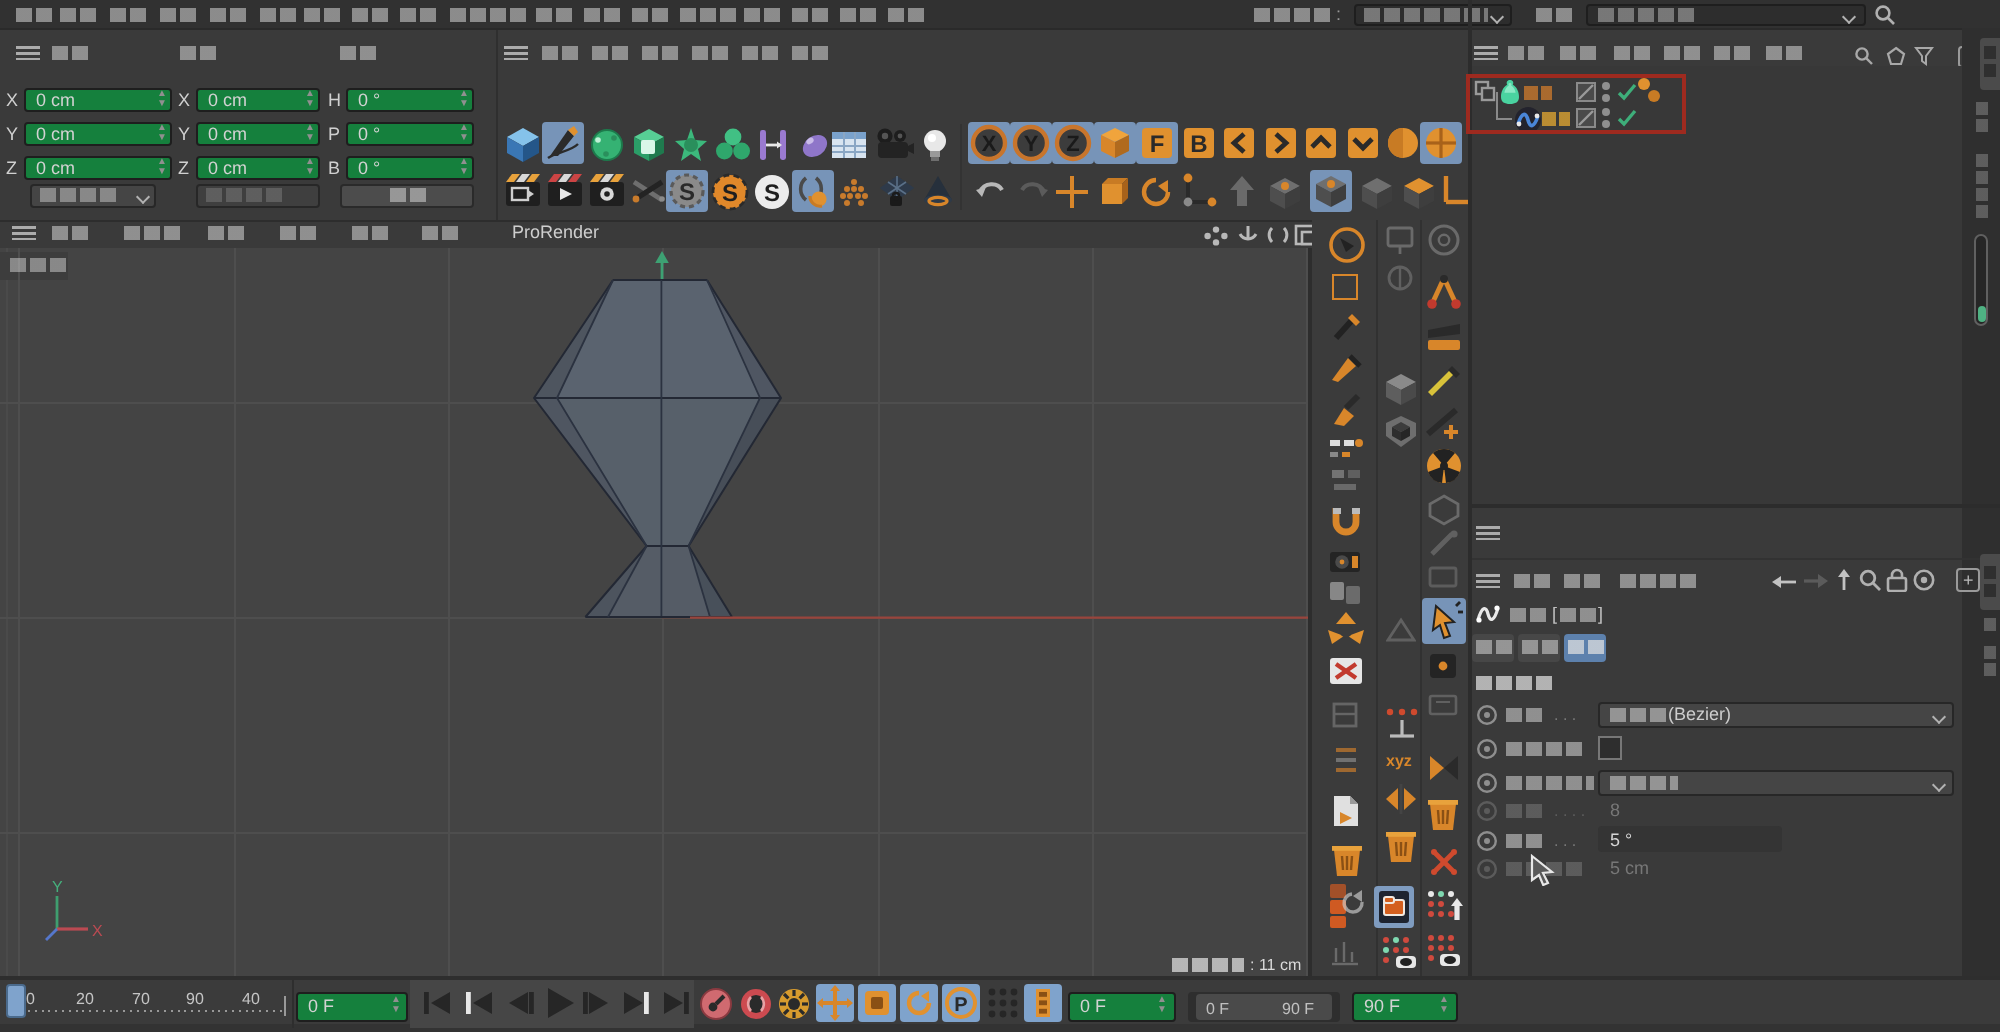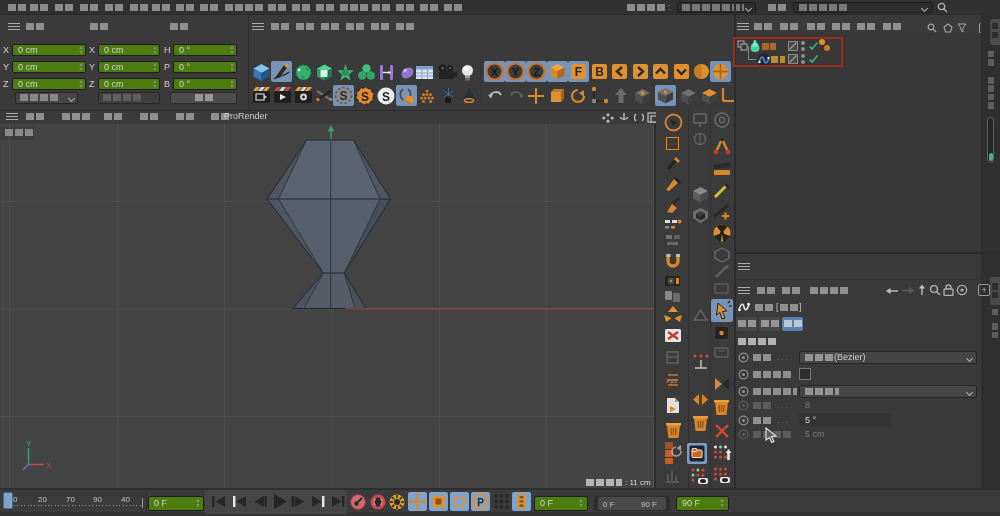--- a/index.html
+++ b/index.html
@@ -6,21 +6,21 @@
  font-family:"Liberation Sans",sans-serif;color:#c9c9c9}
 .ab{position:absolute}
 .k{position:absolute;height:7px;background:repeating-linear-gradient(90deg,rgba(205,205,205,.58) 0 8px,rgba(0,0,0,0) 8px 10px)}
 .kb{position:absolute;height:7px;background:repeating-linear-gradient(90deg,rgba(225,225,225,.72) 0 8px,rgba(0,0,0,0) 8px 10px)}
 .kdim{position:absolute;height:7px;background:repeating-linear-gradient(90deg,rgba(125,125,125,.5) 0 8px,rgba(0,0,0,0) 8px 10px)}
 .ko{position:absolute;height:7px;background:repeating-linear-gradient(90deg,rgba(190,115,45,.85) 0 7px,rgba(0,0,0,0) 7px 8.5px)}
 .kgold{position:absolute;height:7px;background:repeating-linear-gradient(90deg,rgba(200,150,50,.9) 0 7px,rgba(0,0,0,0) 7px 8.5px)}
 .kv{position:absolute;width:6px;background:repeating-linear-gradient(180deg,rgba(150,150,150,.45) 0 6.5px,rgba(0,0,0,0) 6.5px 8.5px)}
 .kvd{position:absolute;width:6px;background:repeating-linear-gradient(180deg,rgba(40,40,40,.8) 0 6.5px,rgba(0,0,0,0) 6.5px 9px)}
 .ham{position:absolute;width:12px;height:7px;background:repeating-linear-gradient(180deg,#ababab 0 1.4px,rgba(0,0,0,0) 1.4px 3px)}
-.fld{position:absolute;background:#4d7c0f;border:1px solid #1e1e1e;border-radius:2px;
+.fld{position:absolute;background:#15803d;border:1px solid #1e1e1e;border-radius:2px;
  font-size:9px;line-height:11px;color:#d2d2d2;padding-left:5px;box-sizing:border-box}
 .sp{position:absolute;width:8px;font-size:5px;line-height:5px;color:#909090;text-align:center}
 .dd{position:absolute;background:#454545;border:1px solid #272727;border-radius:2px;box-sizing:border-box}
 .chev{position:absolute;width:6px;height:6px}
 .chev:before{content:"";position:absolute;left:0.5px;top:0;width:4px;height:4px;border-right:1.6px solid #b2b2b2;border-bottom:1.6px solid #b2b2b2;transform:rotate(45deg)}
 .txt{position:absolute;font-size:9px;line-height:9px;white-space:nowrap}
 .i22{position:absolute;width:21px;height:21px;border-radius:2px}
 .hl{background:#7794b8}
 .ic{position:absolute}
 </style></head>
@@ -403,21 +403,21 @@
 
 <div id="viewport">
 <div class="ab" style="left:0;top:110px;width:736px;height:1px;background:#2d2d2d"></div>
 <div class="ham" style="left:6px;top:113px"></div>
 <div class="k" style="left:26px;top:113px;width:18px"></div>
 <div class="k" style="left:62px;top:113px;width:28px"></div>
 <div class="k" style="left:104px;top:113px;width:18px"></div>
 <div class="k" style="left:140px;top:113px;width:18px"></div>
 <div class="k" style="left:176px;top:113px;width:18px"></div>
 <div class="k" style="left:211px;top:113px;width:18px"></div>
-<div class="txt" style="left:224px;top:112px;color:#cfcfcf">ProRender</div>
+<div class="txt" style="left:256px;top:112px;color:#cfcfcf">ProRender</div>
 <svg class="ic" style="left:602px;top:113px" width="12" height="10">
         <g fill="#b8b8b8">
           <circle cx="6" cy="1.8" r="1.6"></circle>
           <circle cx="6" cy="8.2" r="1.6"></circle>
           <circle cx="1.8" cy="5" r="1.6"></circle>
           <circle cx="10.2" cy="5" r="1.6"></circle>
         </g>
       </svg>
 <svg class="ic" style="left:618px;top:112px" width="12" height="11">
         <line x1="6" y1="1" x2="6" y2="7" stroke="#b8b8b8" stroke-width="1.5"></line>
@@ -622,21 +622,21 @@
       </svg>
 <svg class="ic" style="left:691px;top:352px" width="19" height="20">
         <g fill="#cf4a2e">
           <circle cx="4" cy="4" r="1.6"></circle>
           <circle cx="10" cy="4" r="1.6"></circle>
           <circle cx="16" cy="4" r="1.6"></circle>
         </g>
         <line x1="10" y1="8" x2="10" y2="16" stroke="#bbb" stroke-width="1.6"></line>
         <line x1="4" y1="16" x2="16" y2="16" stroke="#bbb" stroke-width="1.6"></line>
       </svg>
-<div class="txt" style="left:666px;top:376px;font-size:8px;color:#d8862a;font-weight:normal">xyz</div>
+<div class="txt" style="left:693px;top:376px;font-size:8px;color:#d8862a;font-weight:bold">xyz</div>
 <svg class="ic" style="left:691px;top:390px" width="19" height="19">
         <polygon points="8,4 8,15 2,9.5" fill="#d8862a"></polygon>
         <polygon points="11,4 11,15 17,9.5" fill="#d8862a"></polygon>
         <line x1="9.5" y1="2" x2="9.5" y2="17" stroke="#444" stroke-width="1.4"></line>
       </svg>
 <svg class="ic" style="left:692px;top:414px" width="17" height="19">
         <polygon points="2,4 15,4 13.5,17 3.5,17" fill="#d8862a"></polygon>
         <rect x="1" y="2" width="15" height="2.4" fill="#e8a23c"></rect>
         <g stroke="#8a5014" stroke-width="1.2">
           <line x1="6" y1="7" x2="6.5" y2="14"></line>

